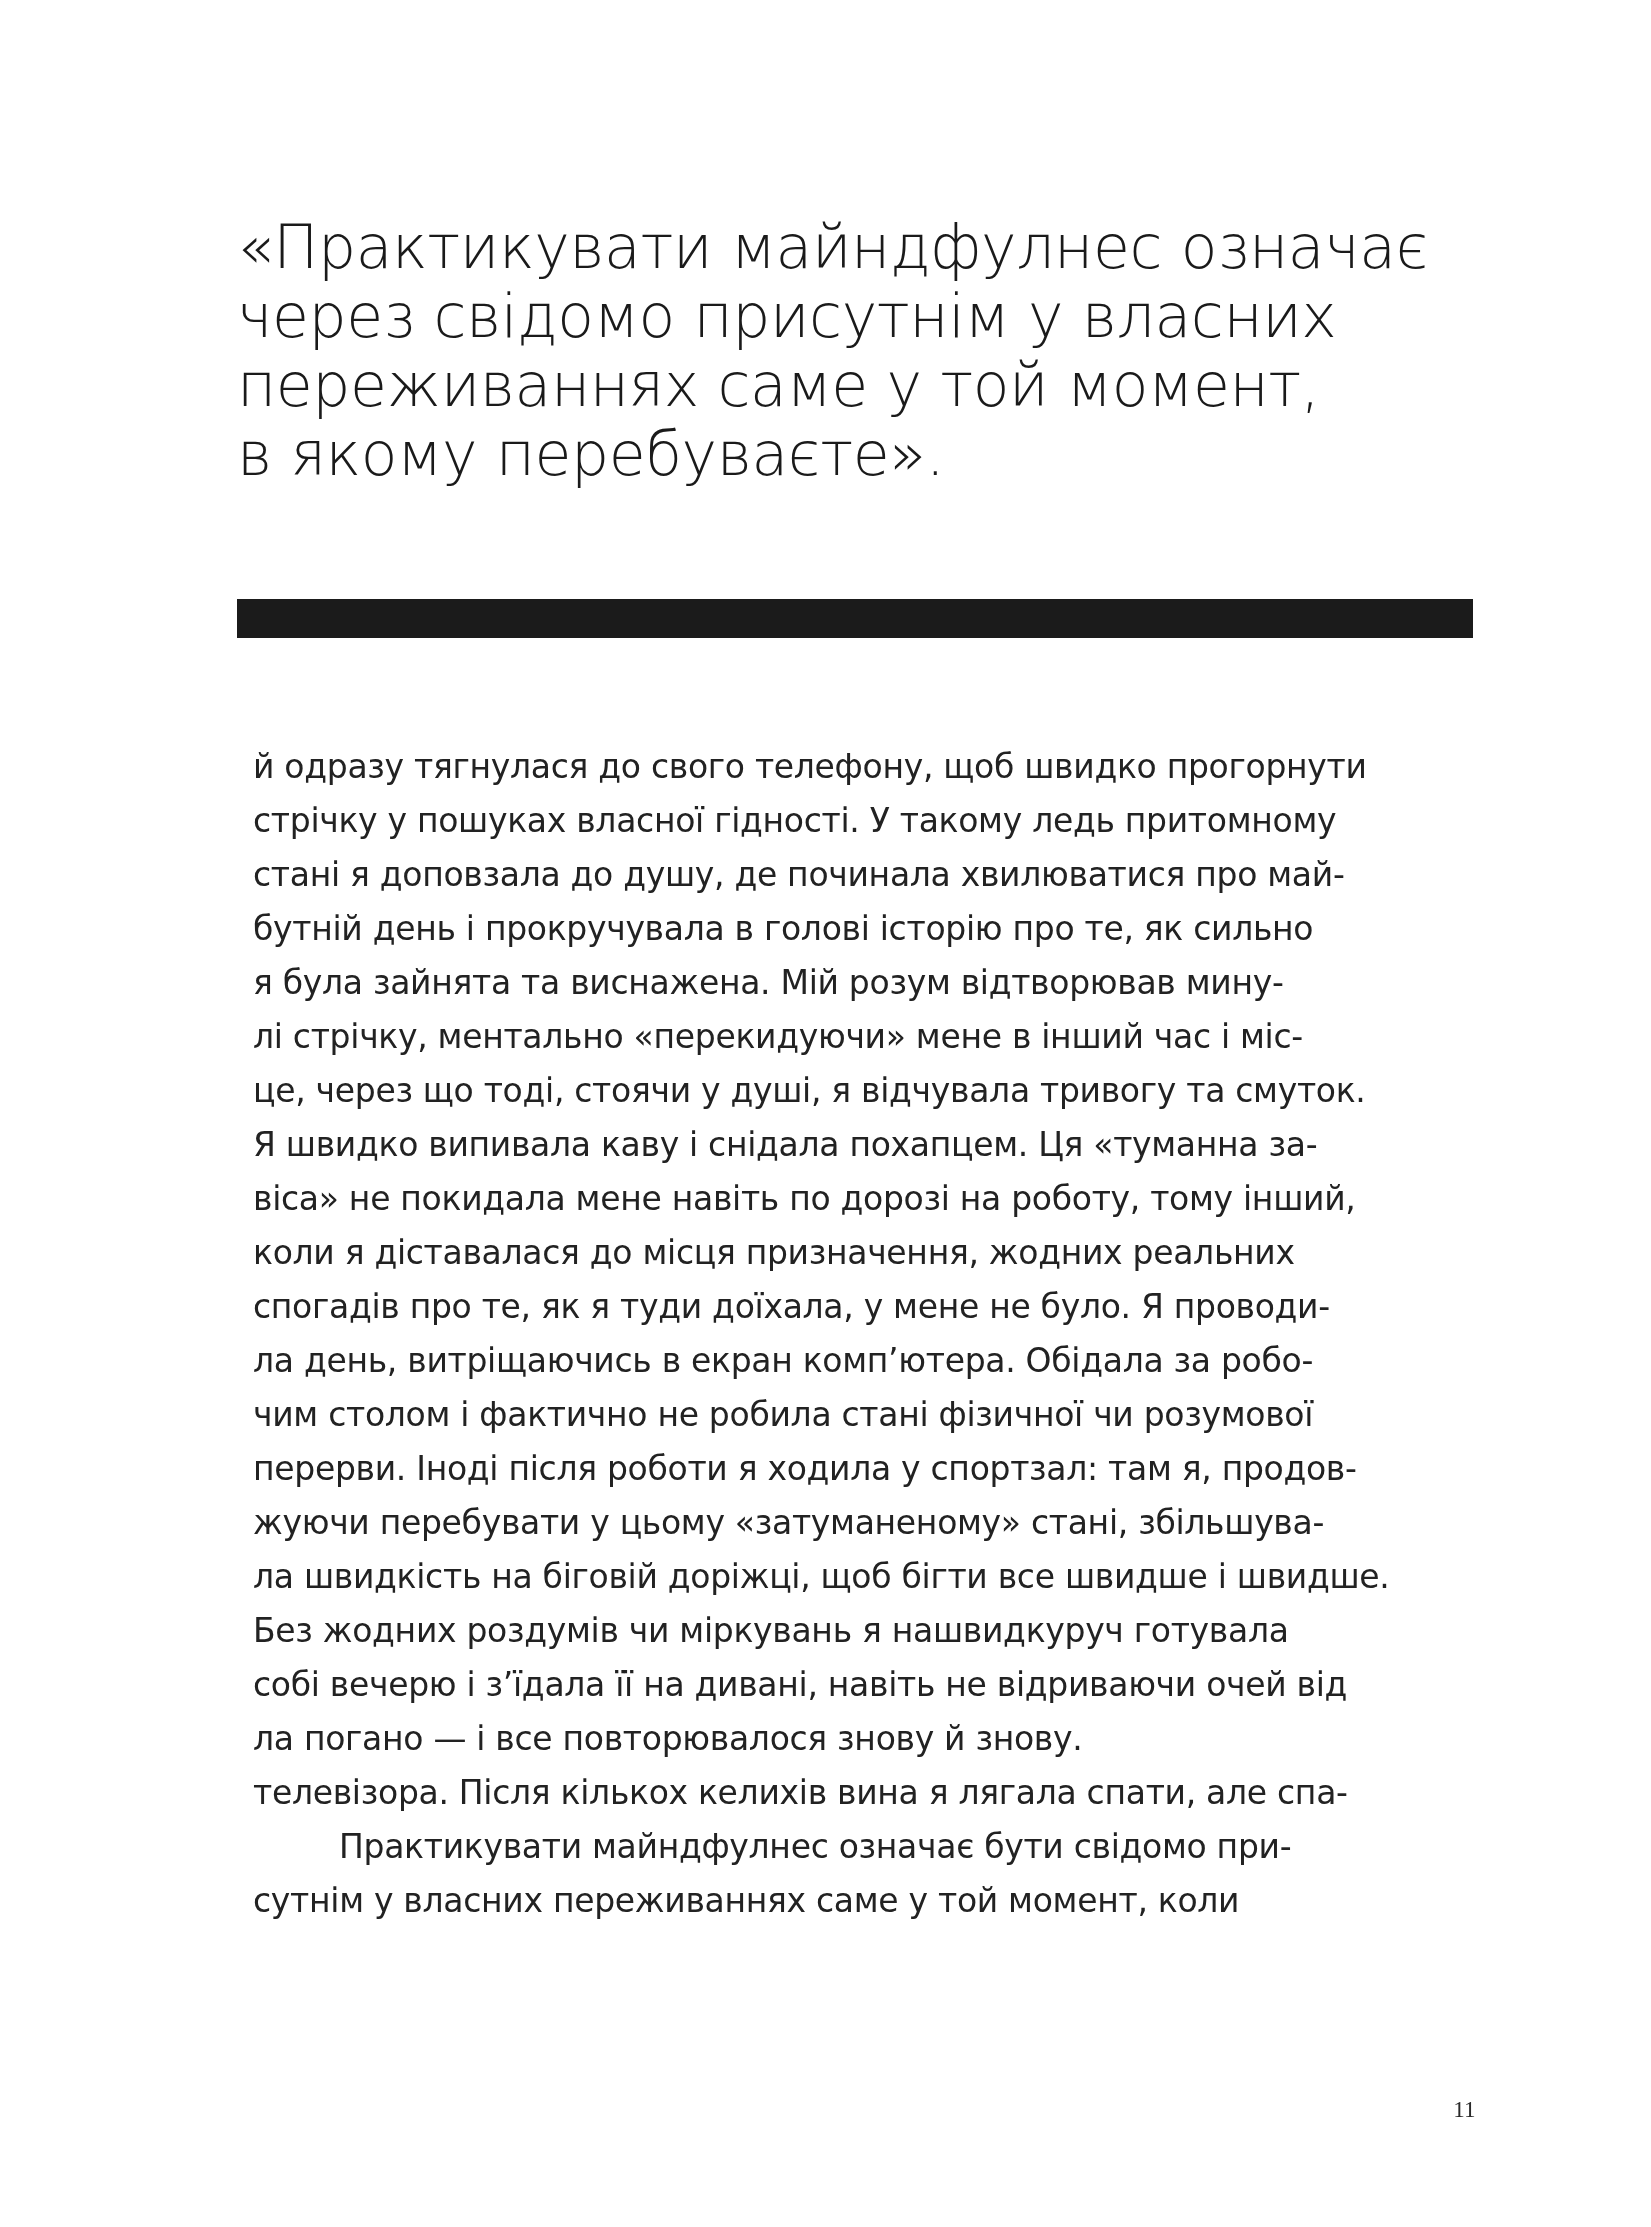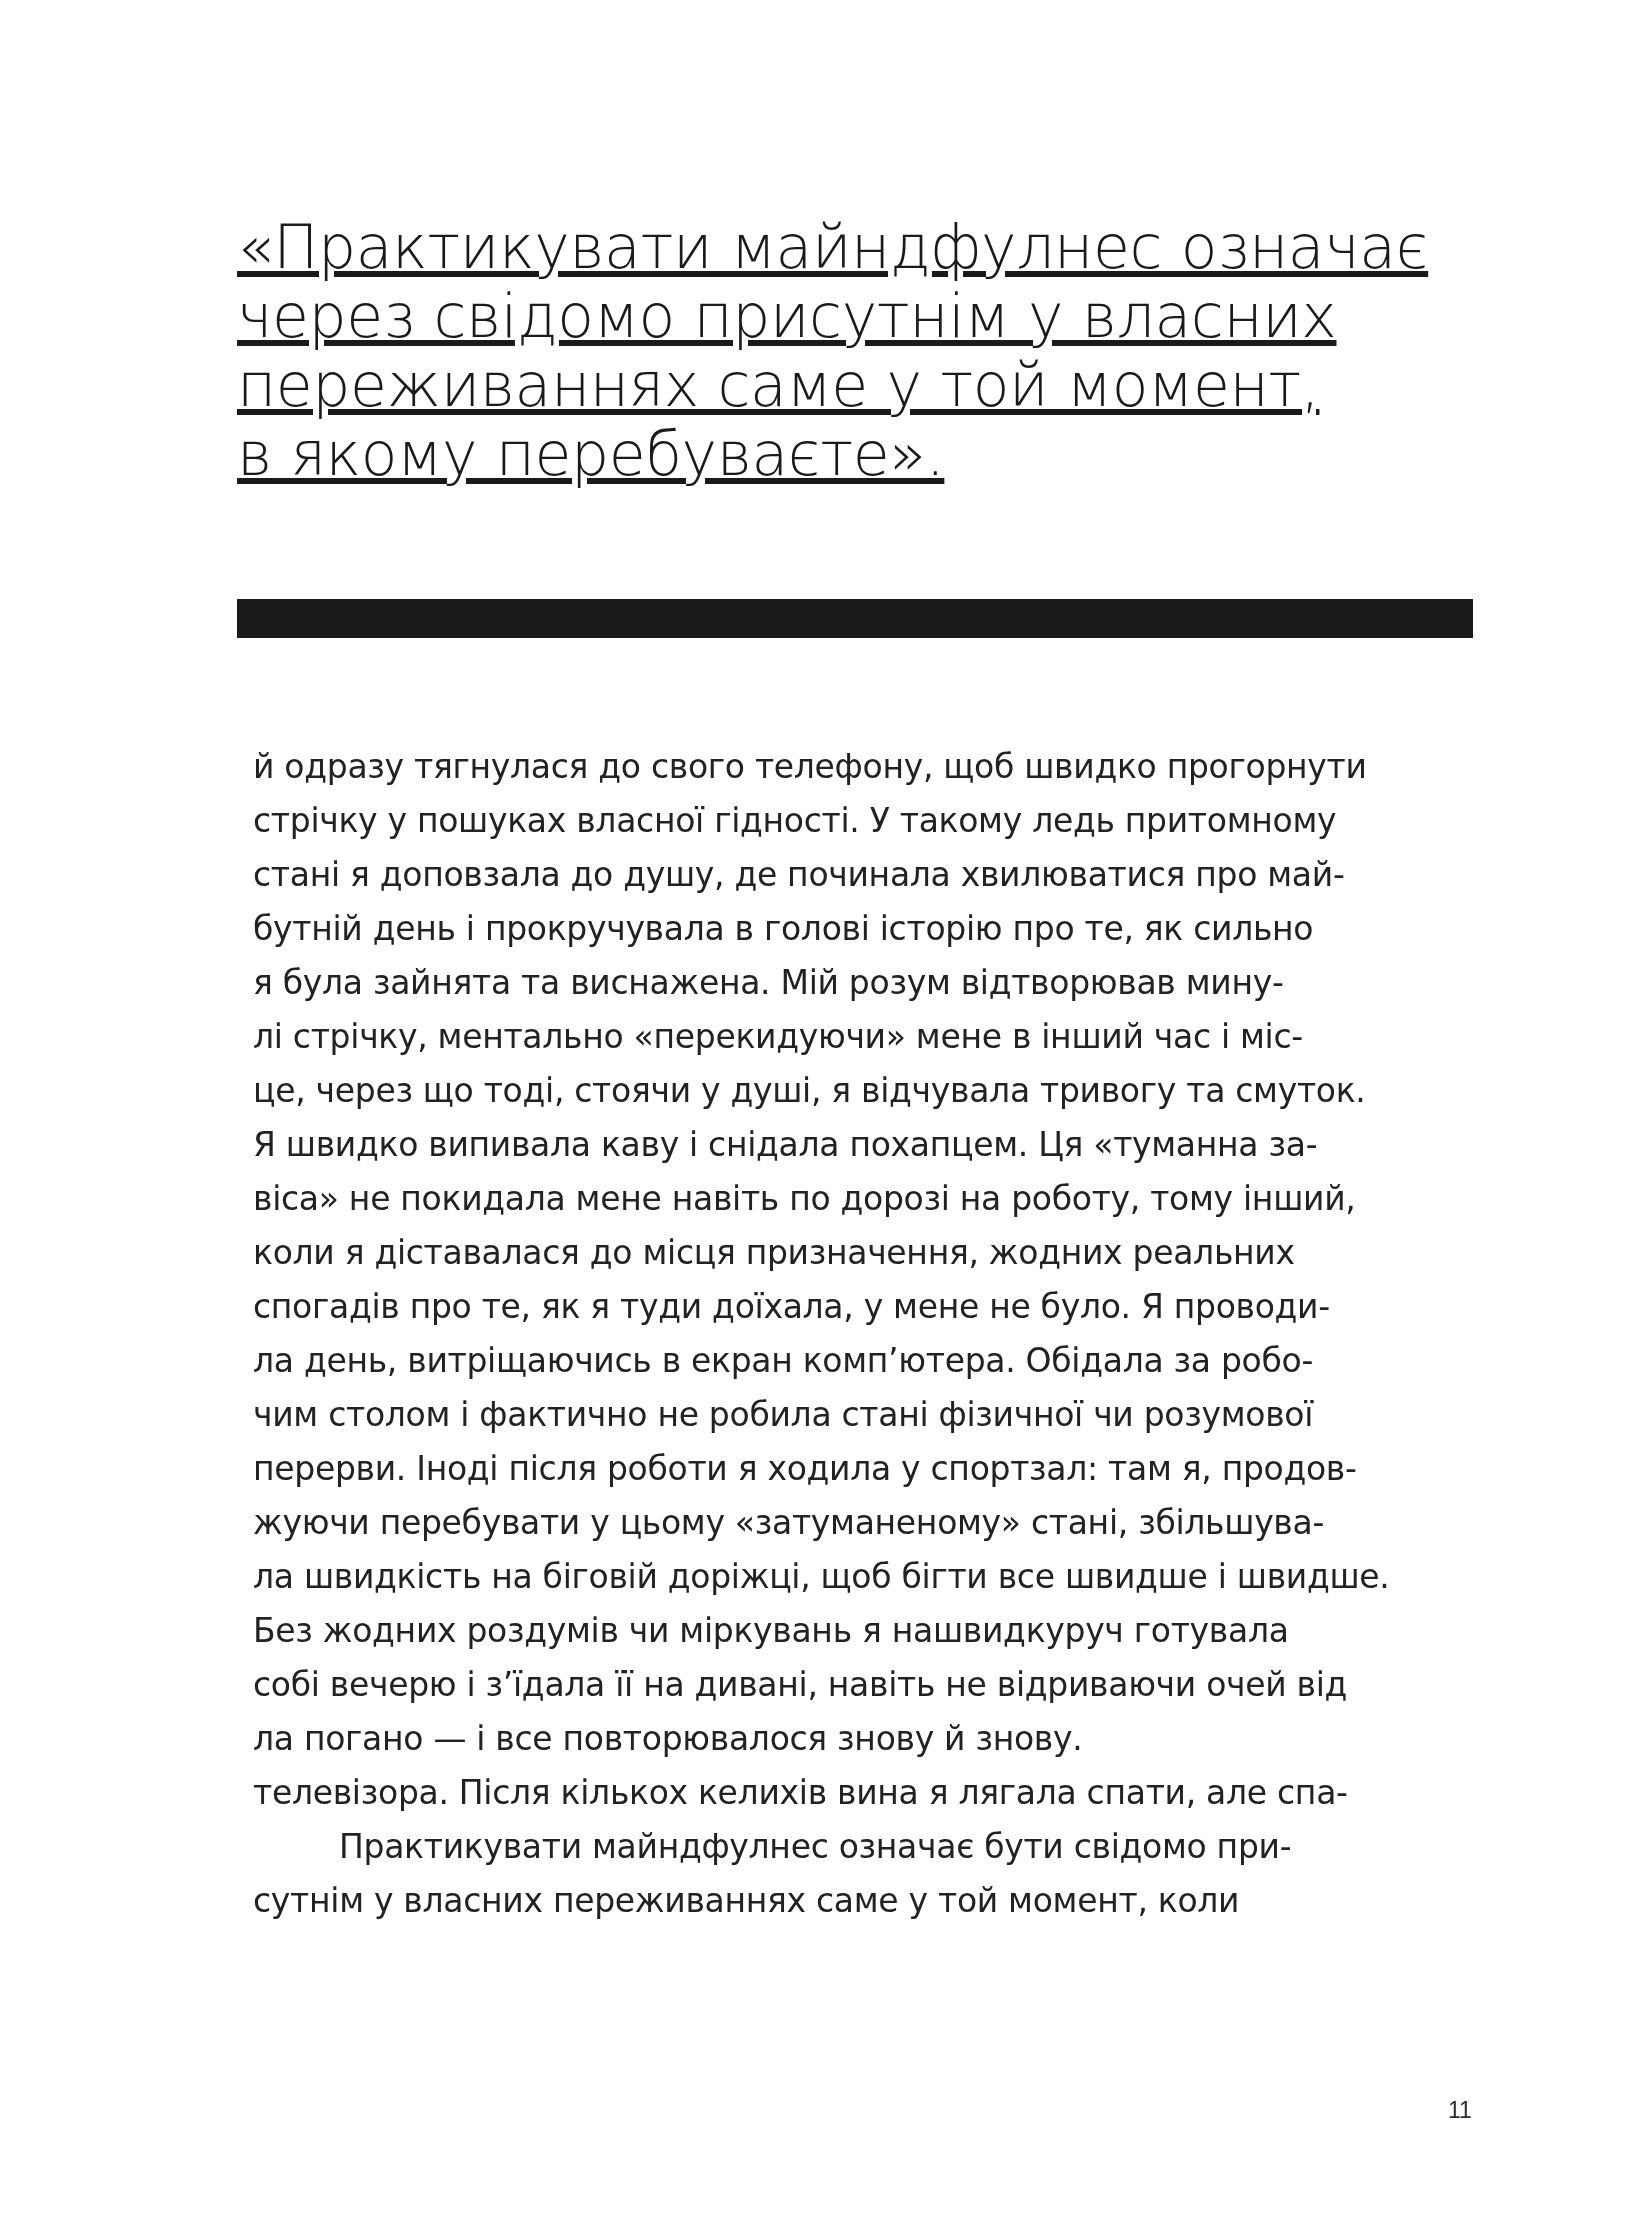--- a/index.html
+++ b/index.html
@@ -32,21 +32,20 @@
     font-weight: 200;
     font-size: 60px;
     line-height: 69px;
     color: #1a1a1a;
     letter-spacing: -0.4px;
   }
   .pull-quote .qline {
     display: block;
     white-space: nowrap;
     transform-origin: left center;
-    text-decoration: underline;
   }
   .rule-bar {
     position: absolute;
     left: 237px;
     top: 599px;
     width: 1236px;
     height: 39px;
     background: #1b1b1b;
   }
   .body-text {
@@ -67,22 +66,22 @@
     height: 54px;
   }
   .body-text .bline.indent {
     padding-left: 86px;
   }
   .page-number {
     position: absolute;
     left: 1448px;
     top: 2097px;
     width: 27.5px;
-    text-align: left;
-    font-family: Liberation Sans, sans-serif;
+    text-align: right;
+    font-family: Liberation Serif, serif;
     font-size: 23px;
     color: #2a2a2a;
   }
 </style>
 </head>
 <body>
 
 <div class="page">
 
   <blockquote class="pull-quote">

